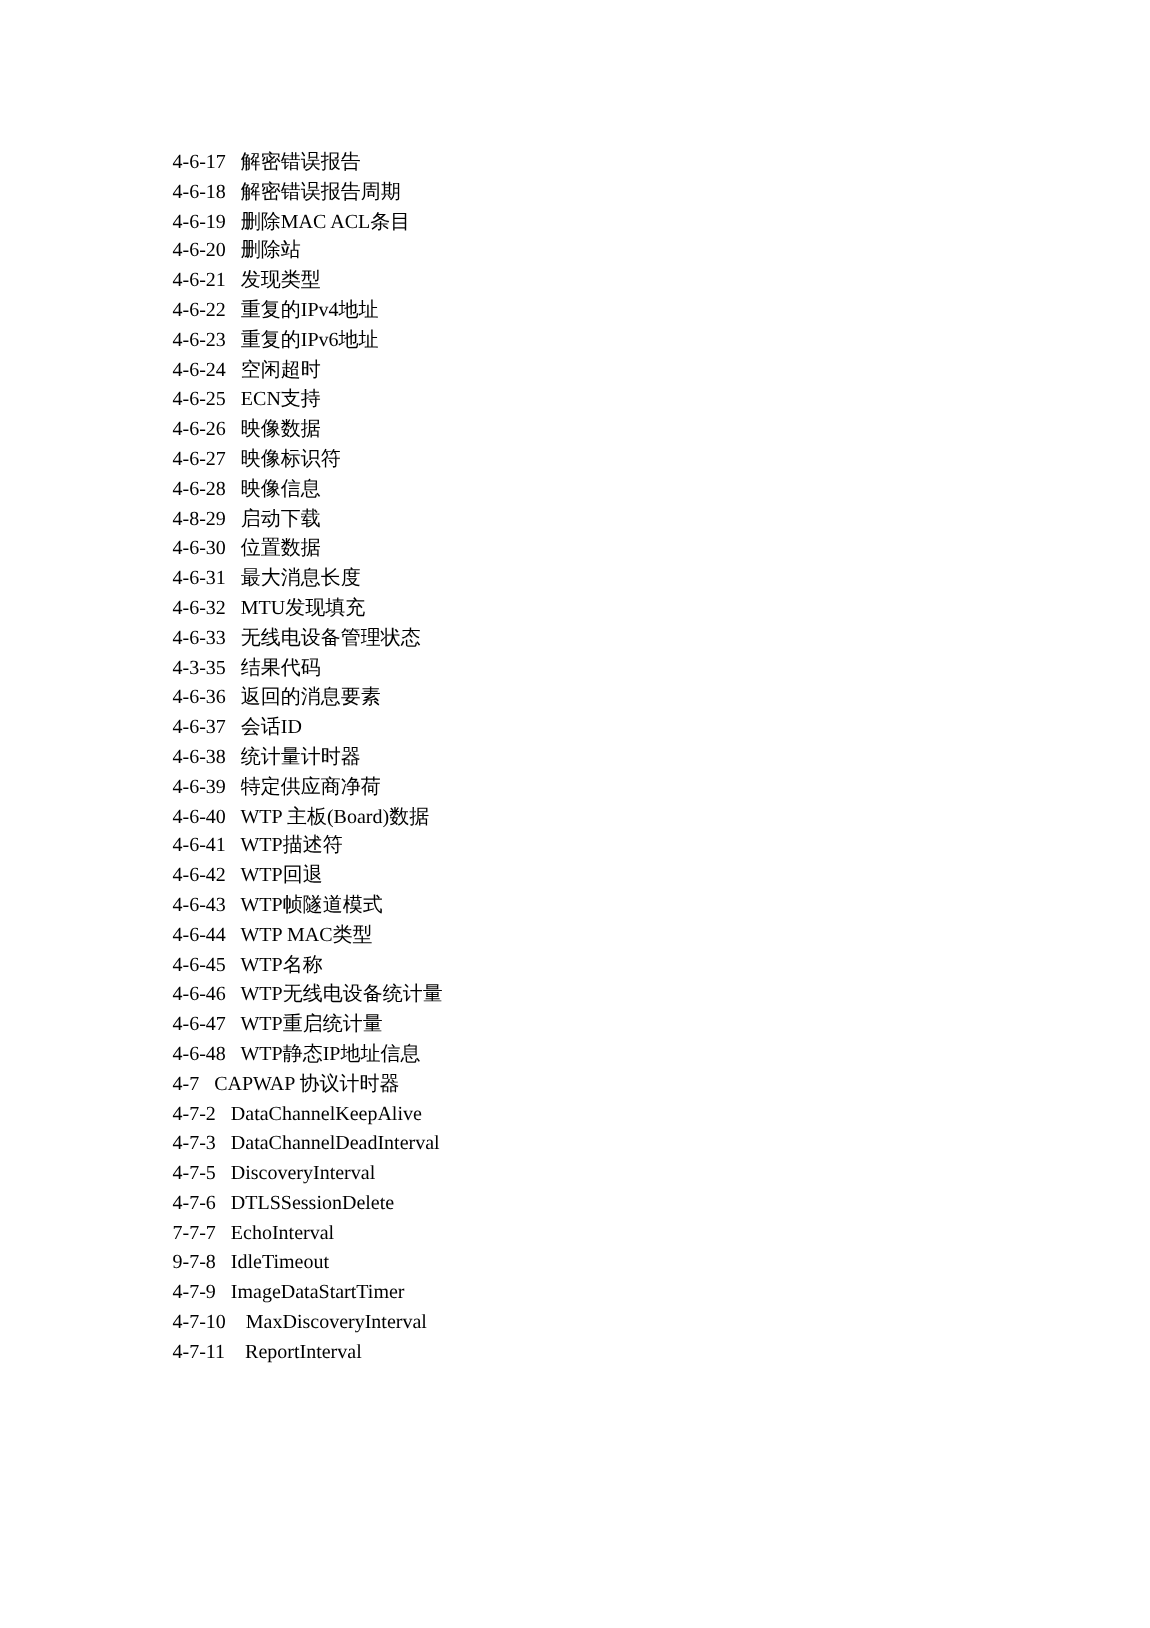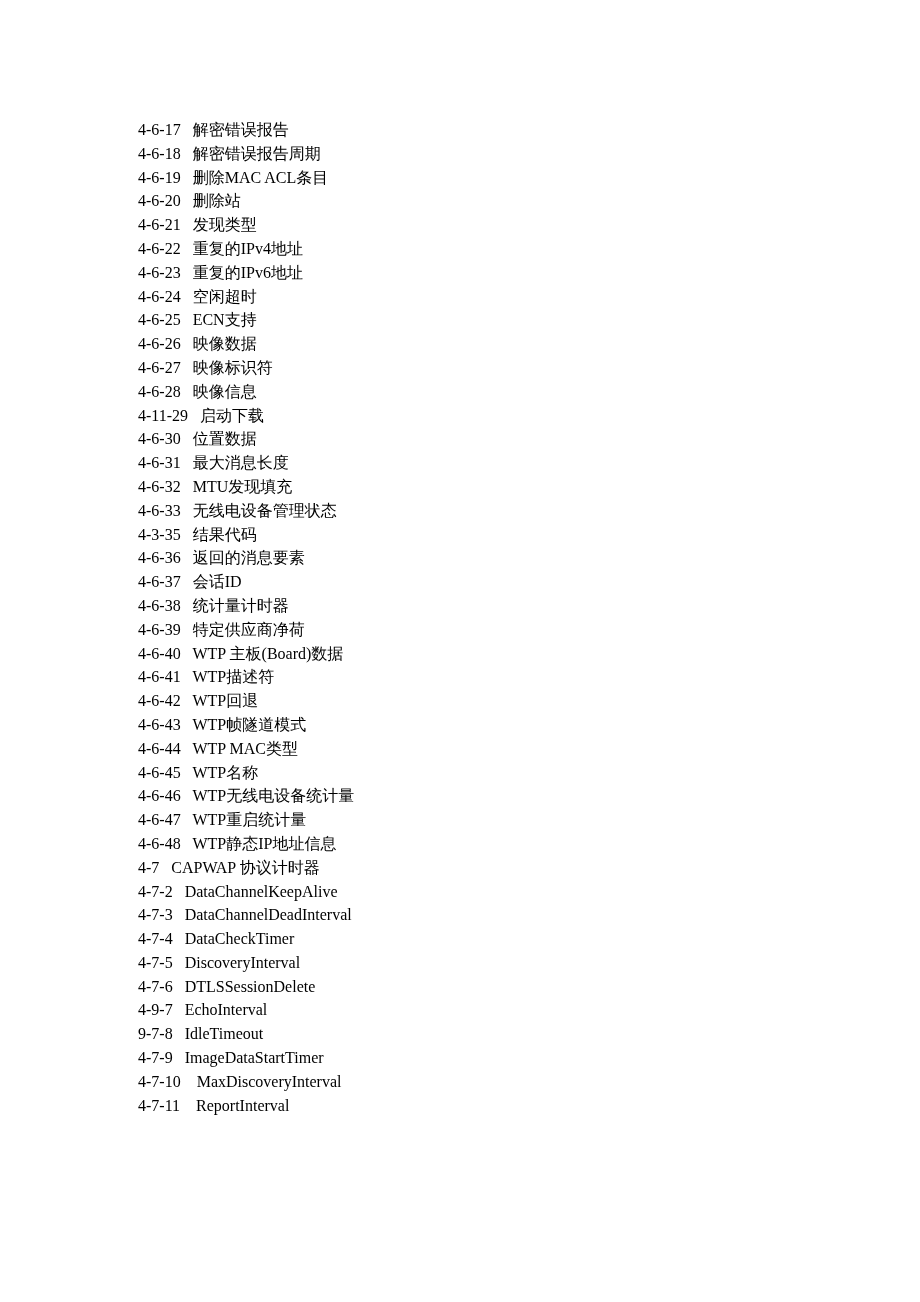--- a/index.html
+++ b/index.html
@@ -37,21 +37,21 @@
     <div class="toc-entry"><span class="num">4-6-19</span><span>   </span><span class="title">删除MAC ACL条目</span></div>
     <div class="toc-entry"><span class="num">4-6-20</span><span>   </span><span class="title">删除站</span></div>
     <div class="toc-entry"><span class="num">4-6-21</span><span>   </span><span class="title">发现类型</span></div>
     <div class="toc-entry"><span class="num">4-6-22</span><span>   </span><span class="title">重复的IPv4地址</span></div>
     <div class="toc-entry"><span class="num">4-6-23</span><span>   </span><span class="title">重复的IPv6地址</span></div>
     <div class="toc-entry"><span class="num">4-6-24</span><span>   </span><span class="title">空闲超时</span></div>
     <div class="toc-entry"><span class="num">4-6-25</span><span>   </span><span class="title">ECN支持</span></div>
     <div class="toc-entry"><span class="num">4-6-26</span><span>   </span><span class="title">映像数据</span></div>
     <div class="toc-entry"><span class="num">4-6-27</span><span>   </span><span class="title">映像标识符</span></div>
     <div class="toc-entry"><span class="num">4-6-28</span><span>   </span><span class="title">映像信息</span></div>
-    <div class="toc-entry"><span class="num">4-11-29</span><span>   </span><span class="title">启动下载</span></div>
+    <div class="toc-entry"><span class="num">4-8-29</span><span>   </span><span class="title">启动下载</span></div>
     <div class="toc-entry"><span class="num">4-6-30</span><span>   </span><span class="title">位置数据</span></div>
     <div class="toc-entry"><span class="num">4-6-31</span><span>   </span><span class="title">最大消息长度</span></div>
     <div class="toc-entry"><span class="num">4-6-32</span><span>   </span><span class="title">MTU发现填充</span></div>
     <div class="toc-entry"><span class="num">4-6-33</span><span>   </span><span class="title">无线电设备管理状态</span></div>
     <div class="toc-entry"><span class="num">4-3-35</span><span>   </span><span class="title">结果代码</span></div>
     <div class="toc-entry"><span class="num">4-6-36</span><span>   </span><span class="title">返回的消息要素</span></div>
     <div class="toc-entry"><span class="num">4-6-37</span><span>   </span><span class="title">会话ID</span></div>
     <div class="toc-entry"><span class="num">4-6-38</span><span>   </span><span class="title">统计量计时器</span></div>
     <div class="toc-entry"><span class="num">4-6-39</span><span>   </span><span class="title">特定供应商净荷</span></div>
     <div class="toc-entry"><span class="num">4-6-40</span><span>   </span><span class="title">WTP 主板(Board)数据</span></div>
@@ -59,21 +59,20 @@
     <div class="toc-entry"><span class="num">4-6-42</span><span>   </span><span class="title">WTP回退</span></div>
     <div class="toc-entry"><span class="num">4-6-43</span><span>   </span><span class="title">WTP帧隧道模式</span></div>
     <div class="toc-entry"><span class="num">4-6-44</span><span>   </span><span class="title">WTP MAC类型</span></div>
     <div class="toc-entry"><span class="num">4-6-45</span><span>   </span><span class="title">WTP名称</span></div>
     <div class="toc-entry"><span class="num">4-6-46</span><span>   </span><span class="title">WTP无线电设备统计量</span></div>
     <div class="toc-entry"><span class="num">4-6-47</span><span>   </span><span class="title">WTP重启统计量</span></div>
     <div class="toc-entry"><span class="num">4-6-48</span><span>   </span><span class="title">WTP静态IP地址信息</span></div>
     <div class="toc-entry"><span class="num">4-7</span><span>   </span><span class="title">CAPWAP 协议计时器</span></div>
     <div class="toc-entry"><span class="num">4-7-2</span><span>   </span><span class="title">DataChannelKeepAlive</span></div>
     <div class="toc-entry"><span class="num">4-7-3</span><span>   </span><span class="title">DataChannelDeadInterval</span></div>
-    <div class="toc-entry"><span class="num">4-7-4</span><span>   </span><span class="title">DataCheckTimer</span></div>
     <div class="toc-entry"><span class="num">4-7-5</span><span>   </span><span class="title">DiscoveryInterval</span></div>
     <div class="toc-entry"><span class="num">4-7-6</span><span>   </span><span class="title">DTLSSessionDelete</span></div>
-    <div class="toc-entry"><span class="num">4-9-7</span><span>   </span><span class="title">EchoInterval</span></div>
+    <div class="toc-entry"><span class="num">7-7-7</span><span>   </span><span class="title">EchoInterval</span></div>
     <div class="toc-entry"><span class="num">9-7-8</span><span>   </span><span class="title">IdleTimeout</span></div>
     <div class="toc-entry"><span class="num">4-7-9</span><span>   </span><span class="title">ImageDataStartTimer</span></div>
     <div class="toc-entry"><span class="num">4-7-10</span><span>    </span><span class="title">MaxDiscoveryInterval</span></div>
     <div class="toc-entry"><span class="num">4-7-11</span><span>    </span><span class="title">ReportInterval</span></div>
   </div>
 
 </body></html>

